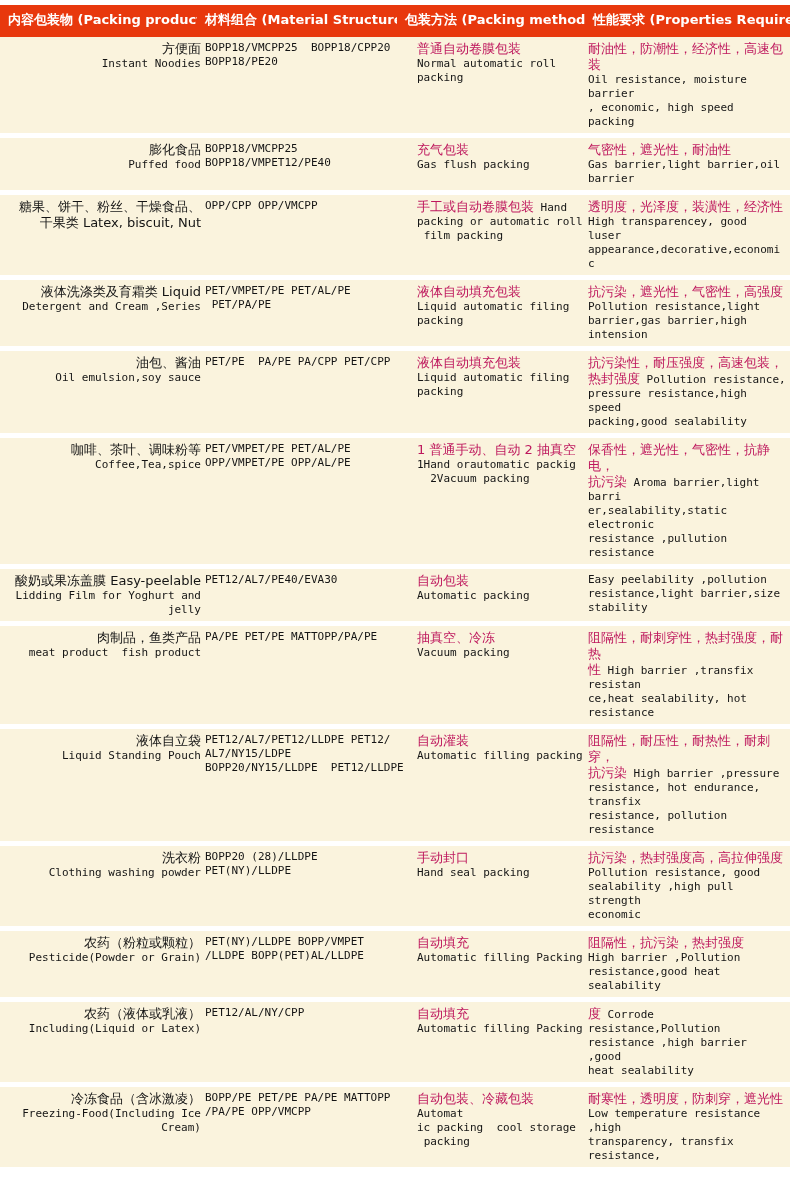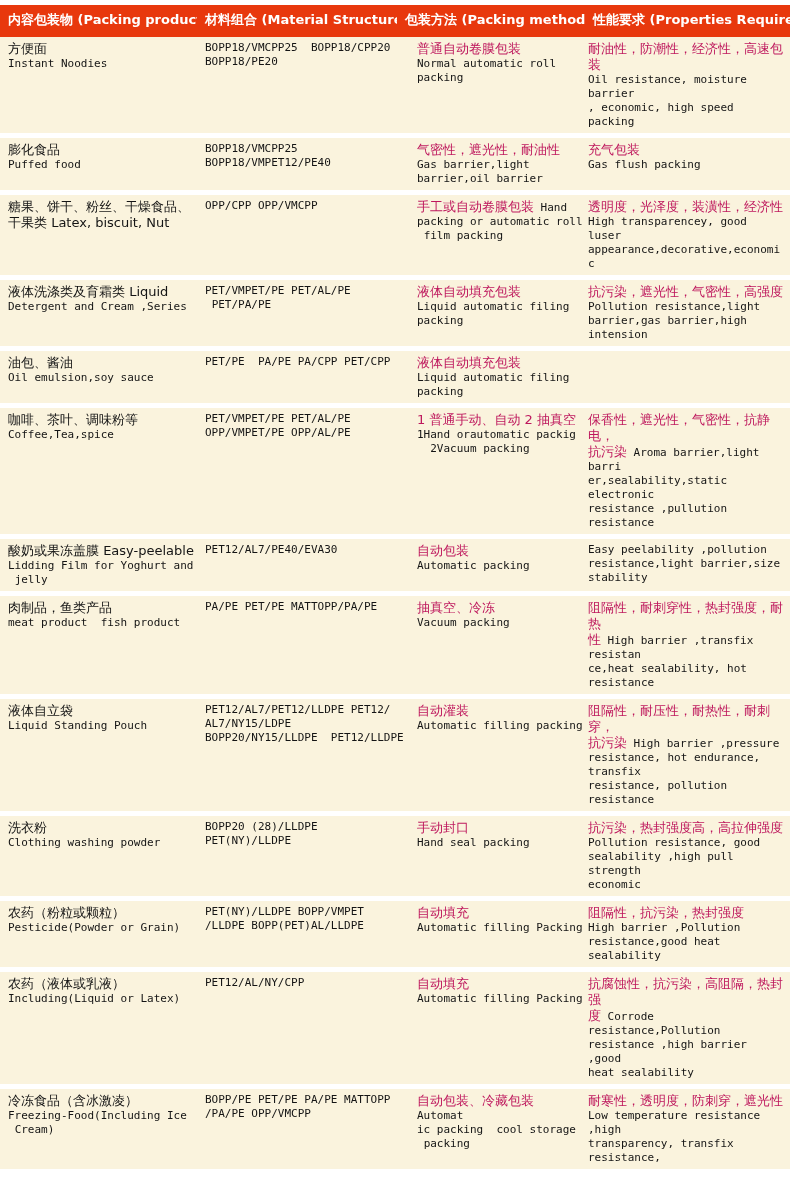--- a/index.html
+++ b/index.html
@@ -6,21 +6,21 @@
   body{width:790px;font-family:"DejaVu Sans Mono","Liberation Mono",monospace;}
   .page{width:790px;}
   .hdr{display:grid;grid-template-columns:197px 200px 188px 1fr;background:#e8380d;
        margin-top:5px;padding:6px 0 8px 0;}
   .hdr-cell{color:#ffffff;font-weight:bold;font-size:13px;padding-left:8px;
        font-family:"DejaVu Sans","Liberation Sans",sans-serif;white-space:nowrap;overflow:hidden;}
   .row{display:grid;grid-template-columns:205px 212px 171px 1fr;background:#faf3dd;
        border-bottom:5px solid #ffffff;box-sizing:border-box;min-height:52px;
        padding:3px 0 4px 0;align-content:start;}
   .cell{padding:1px 4px 0 0;align-self:start;}
-  .c0{padding-left:8px;}
+  .c0{padding-left:14px;text-align:right;}
   .line{font-size:11px;line-height:14px;color:#141414;white-space:pre-wrap;word-break:break-word;}
   .red{color:#be185d;}
   .blk{color:#141414;}
   .cjk{font-size:13px;line-height:16px;font-family:"DejaVu Sans","Liberation Sans",sans-serif;}
 </style>
 </head>
 <body>
 
 <div class="page">
   <div class="hdr">
@@ -52,27 +52,27 @@
       </div>
       <div class="row">
         <div class="cell c0">
           <div class="line"><span class="blk cjk">膨化食品</span></div>
           <div class="line"><span class="blk">Puffed food</span></div>
         </div>
         <div class="cell c1">
           <div class="line"><span class="blk">BOPP18/VMCPP25</span></div>
           <div class="line"><span class="blk">BOPP18/VMPET12/PE40</span></div>
         </div>
+        <div class="cell c2">
+          <div class="line"><span class="red cjk">充气包装</span></div>
+          <div class="line"><span class="blk">Gas flush packing</span></div>
+        </div>
         <div class="cell c3">
           <div class="line"><span class="red cjk">气密性，遮光性，耐油性</span></div>
           <div class="line"><span class="blk">Gas barrier,light barrier,oil barrier</span></div>
-        </div>
-        <div class="cell c2">
-          <div class="line"><span class="red cjk">充气包装</span></div>
-          <div class="line"><span class="blk">Gas flush packing</span></div>
         </div>
       </div>
       <div class="row">
         <div class="cell c0">
           <div class="line"><span class="blk cjk">糖果、饼干、粉丝、干燥食品、</span></div>
           <div class="line"><span class="blk cjk">干果类 Latex, biscuit, Nut</span></div>
         </div>
         <div class="cell c1">
           <div class="line"><span class="blk">OPP/CPP OPP/VMCPP</span></div>
         </div>
@@ -112,20 +112,26 @@
           <div class="line"><span class="blk cjk">油包、酱油</span></div>
           <div class="line"><span class="blk">Oil emulsion,soy sauce</span></div>
         </div>
         <div class="cell c1">
           <div class="line"><span class="blk">PET/PE  PA/PE PA/CPP PET/CPP</span></div>
         </div>
         <div class="cell c2">
           <div class="line"><span class="red cjk">液体自动填充包装</span></div>
           <div class="line"><span class="blk">Liquid automatic filing</span></div>
           <div class="line"><span class="blk">packing</span></div>
+        </div>
+        <div class="cell c3">
+          <div class="line"><span class="red cjk">抗污染性，耐压强度，高速包装，</span></div>
+          <div class="line"><span class="red cjk">热封强度</span><span class="blk"> Pollution resistance,</span></div>
+          <div class="line"><span class="blk">pressure resistance,high speed</span></div>
+          <div class="line"><span class="blk">packing,good sealability</span></div>
         </div>
       </div>
       <div class="row">
         <div class="cell c0">
           <div class="line"><span class="blk cjk">咖啡、茶叶、调味粉等</span></div>
           <div class="line"><span class="blk">Coffee,Tea,spice</span></div>
         </div>
         <div class="cell c1">
           <div class="line"><span class="blk">PET/VMPET/PE PET/AL/PE</span></div>
           <div class="line"><span class="blk">OPP/VMPET/PE OPP/AL/PE</span></div>
@@ -245,21 +251,20 @@
           <div class="line"><span class="blk">Including(Liquid or Latex)</span></div>
         </div>
         <div class="cell c1">
           <div class="line"><span class="blk">PET12/AL/NY/CPP</span></div>
         </div>
         <div class="cell c2">
           <div class="line"><span class="red cjk">自动填充</span></div>
           <div class="line"><span class="blk">Automatic filling Packing</span></div>
         </div>
         <div class="cell c3">
-          <div class="line"><span class="red cjk">抗腐蚀性，抗污染，高阻隔，热封强</span></div>
           <div class="line"><span class="red cjk">度</span><span class="blk"> Corrode resistance,Pollution</span></div>
           <div class="line"><span class="blk">resistance ,high barrier ,good</span></div>
           <div class="line"><span class="blk">heat sealability</span></div>
         </div>
       </div>
       <div class="row">
         <div class="cell c0">
           <div class="line"><span class="blk cjk">冷冻食品（含冰激凌）</span></div>
           <div class="line"><span class="blk">Freezing-Food(Including Ice</span></div>
           <div class="line"><span class="blk"> Cream)</span></div>

